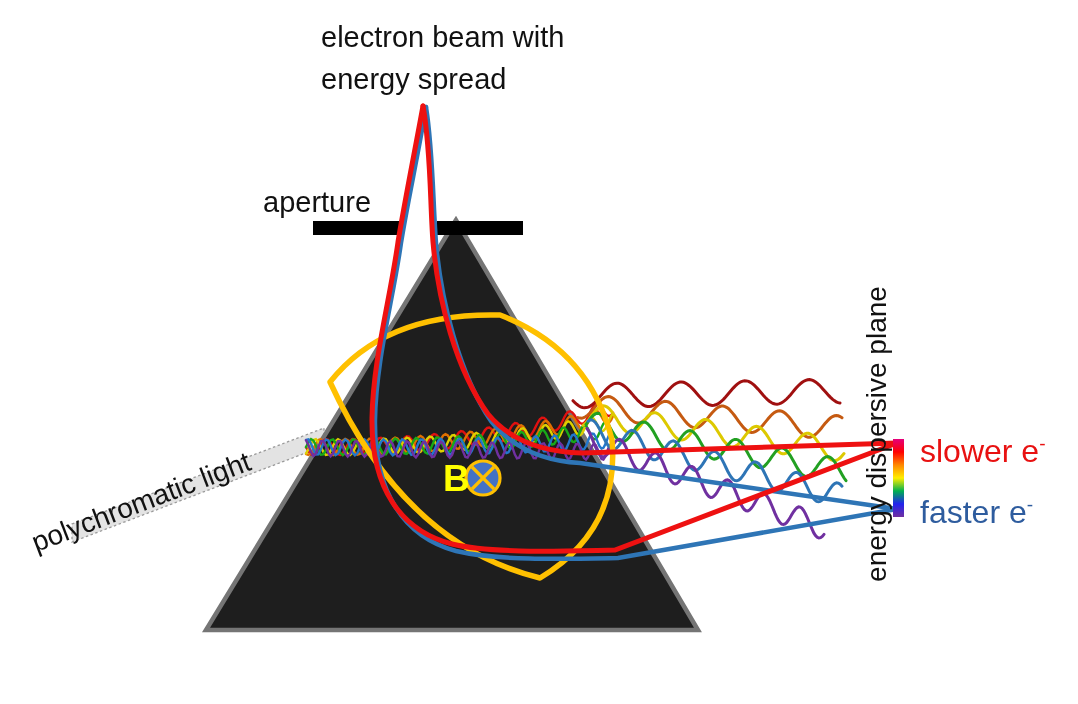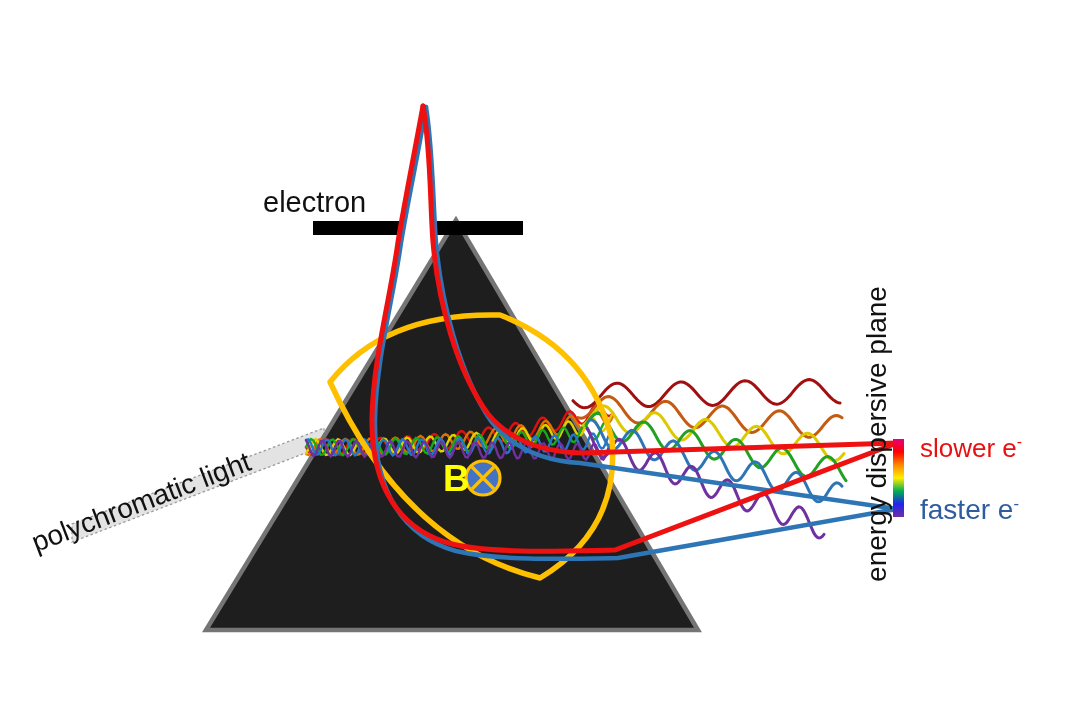--- a/index.html
+++ b/index.html
@@ -13,22 +13,22 @@
   #entrance-label{left:263px;top:186px;font-size:29px;}
   #aperture-label{left:437px;top:186px;font-size:29px;}
   #poly-label{
     left:38px;top:527px;font-size:28px;height:30px;
     transform-origin:0 100%;transform:rotate(-21deg);
   }
   #edp-label{
     left:697px;top:418px;width:360px;text-align:center;font-size:28px;
     transform-origin:center;transform:rotate(-90deg);
   }
-  #slower-label{left:920px;top:433px;font-size:26px;}
-  #faster-label{left:920px;top:494px;font-size:28px;}
+  #slower-label{left:920px;top:433px;font-size:32px;}
+  #faster-label{left:920px;top:494px;font-size:32px;}
   #b-label{left:443px;top:458px;font-size:37px;font-weight:bold;color:#ffff00;}
   sup{font-size:60%;}
 </style>
 </head>
 <body>
 
 <div id="stage">
 
   <svg id="diagram-svg" width="1078" height="704" viewBox="0 0 1078 704">
     <defs>
@@ -81,22 +81,26 @@
 
     <g>
       <circle cx="483" cy="478" r="17" fill="#4472c4" stroke="#ffc000" stroke-width="3.2"></circle>
       <line x1="472" y1="467" x2="494" y2="489" stroke="#ffc000" stroke-width="3.2"></line>
       <line x1="494" y1="467" x2="472" y2="489" stroke="#ffc000" stroke-width="3.2"></line>
     </g>
 
     <rect id="spectrum-bar" fill="url(#specgrad)" x="893" y="439" width="11" height="78"></rect>
   </svg>
 
+  <div id="title" class="lbl">
+    <div>electron beam with</div>
+    <div>energy spread</div>
+  </div>
 
-  <div id="entrance-label" class="lbl">electron</div>
+  <div id="entrance-label" class="lbl">aperture</div>
 
   <div id="poly-label" class="lbl">polychromatic light</div>
 
   <div id="edp-label" class="lbl">energy dispersive plane</div>
 
   <div id="slower-label" class="lbl" style="color: rgb(232, 17, 17);"><span>slower e</span><sup>-</sup></div>
 
   <div id="faster-label" class="lbl" style="color: rgb(46, 92, 158);"><span>faster e</span><sup>-</sup></div>
 
   <div id="b-label" class="lbl">B</div>

